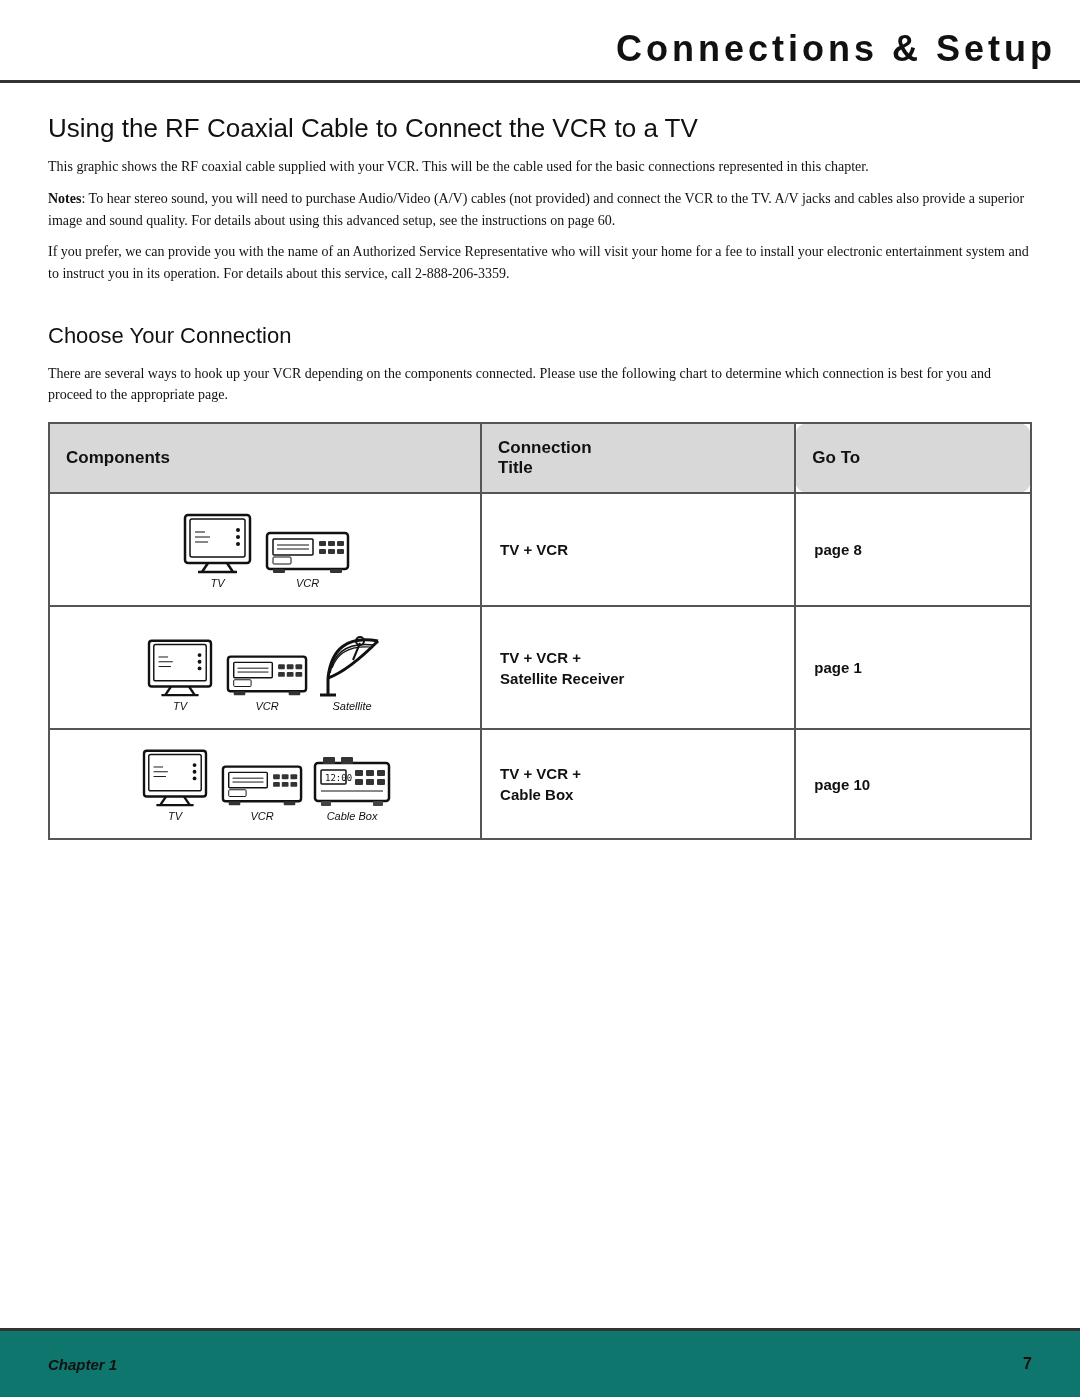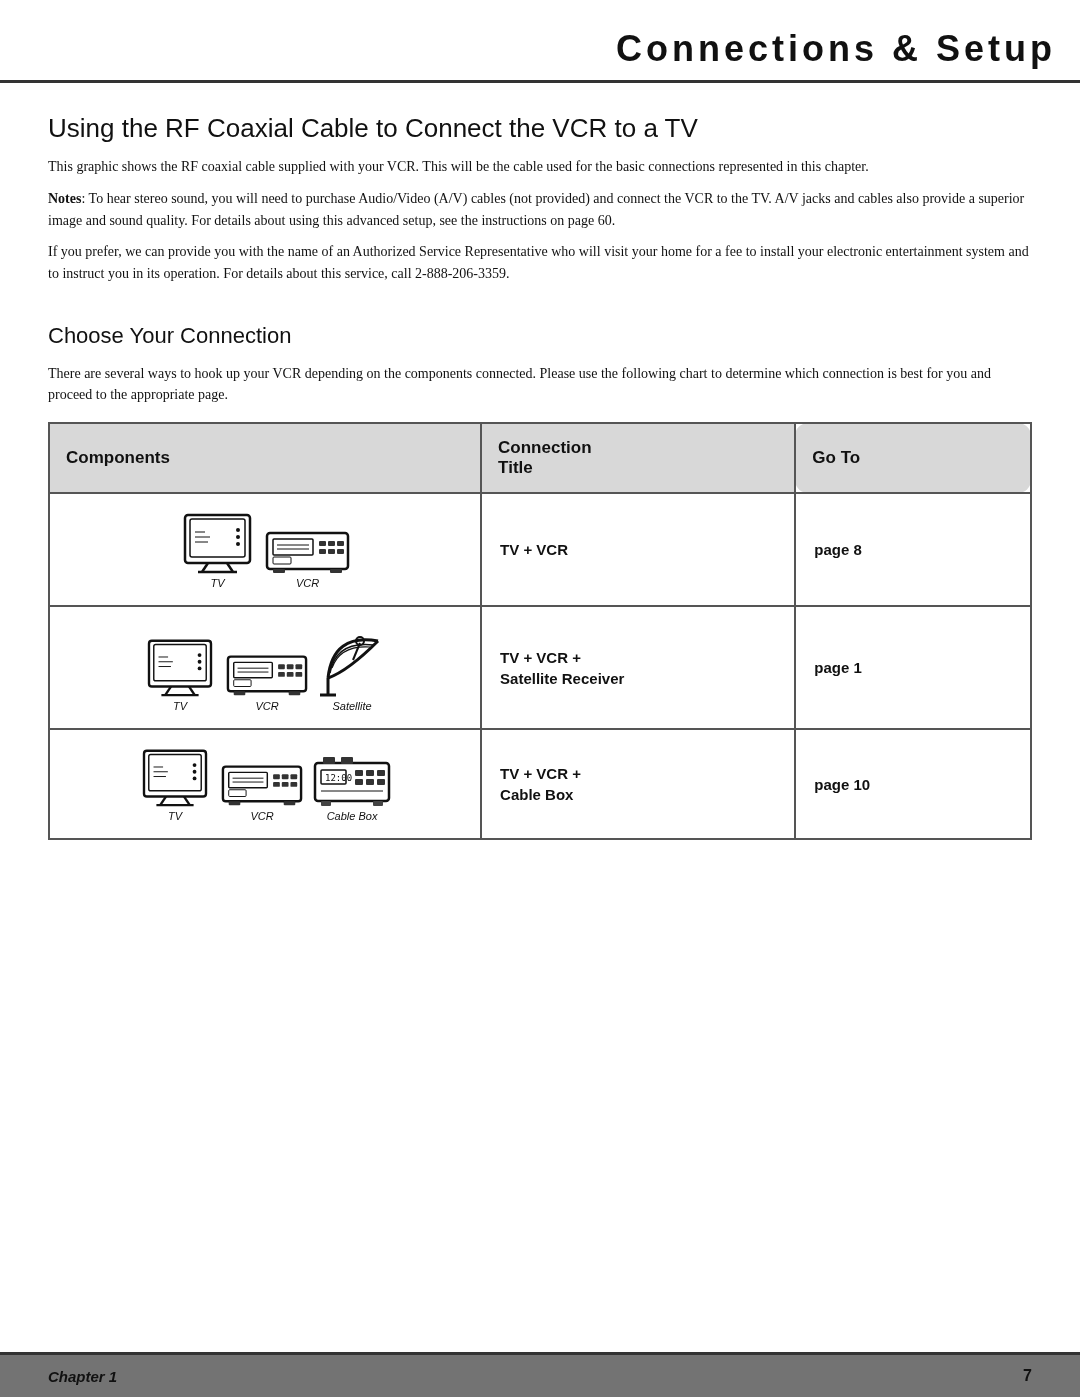--- a/index.html
+++ b/index.html
@@ -165,25 +165,25 @@
       font-family: Arial, sans-serif;
     }
 
     
     .page-footer {
       position: absolute;
       bottom: 0;
       left: 0;
       right: 0;
       border-top: 3px solid #333;
-      background: #737373;
+      background: #0f766e;
       display: flex;
       justify-content: space-between;
       align-items: center;
-      padding: 12px 48px;
+      padding: 24px 48px;
     }
 
     .footer-chapter {
       font-style: italic;
       font-weight: bold;
       font-family: Arial, sans-serif;
       font-size: 15px;
     }
 
     .footer-page {

